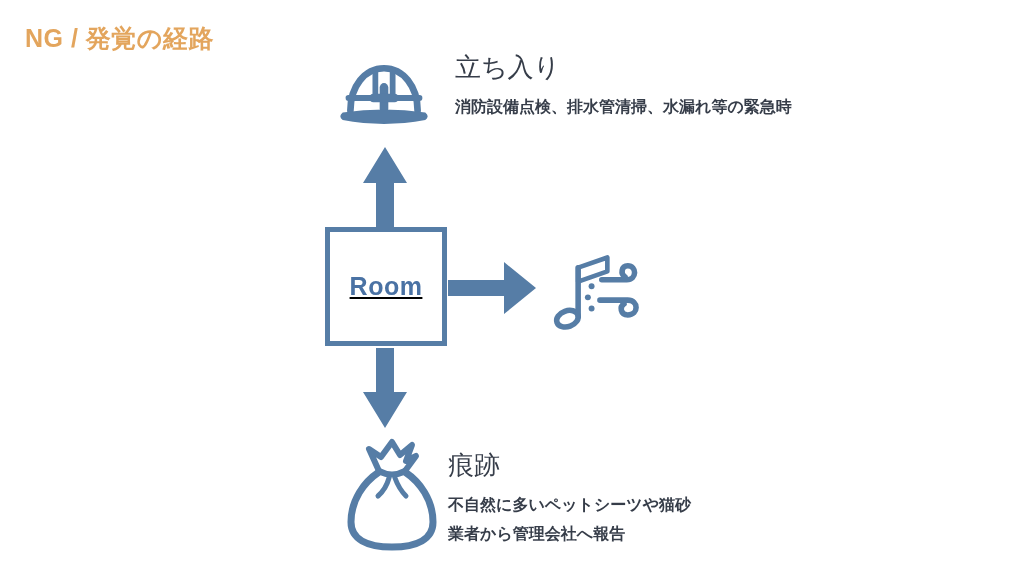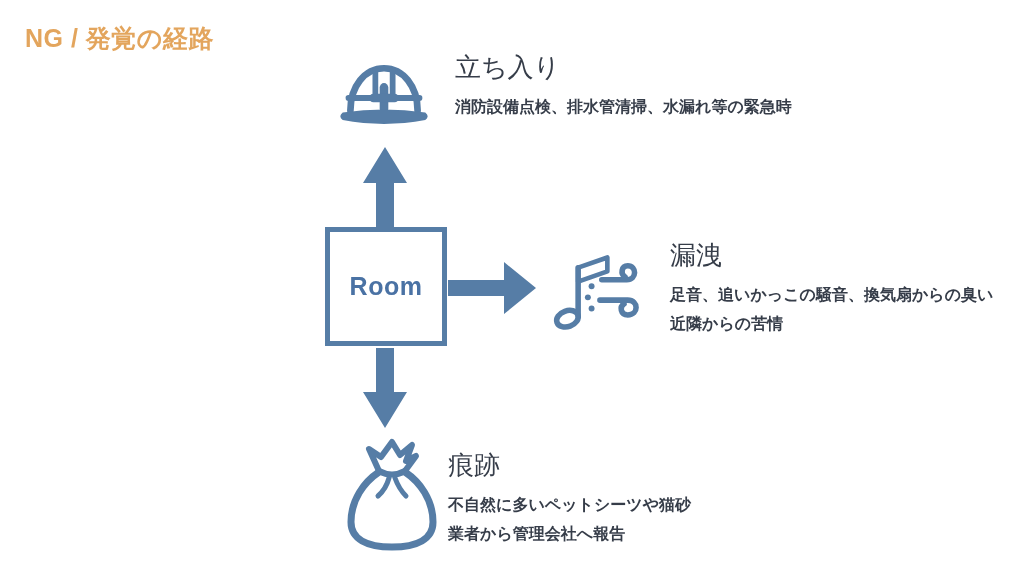--- a/index.html
+++ b/index.html
@@ -29,21 +29,21 @@
   .node-trace{left:448px;top:448px;}
   .node-heading{font-size:26px;font-weight:400;margin-bottom:7px;color:var(--text-dark);}
   .node-line{font-size:16px;font-weight:700;line-height:29px;color:var(--text-dark);white-space:nowrap;}
   .arrow{position:absolute;color:var(--accent-blue);}
   .arrow-up{left:363px;top:147px;width:44px;height:80px;}
   .arrow-right{left:448px;top:262px;width:88px;height:52px;}
   .arrow-down{left:363px;top:348px;width:44px;height:80px;}
   .room-box{
     position:absolute;left:325px;top:227px;width:122px;height:119px;
     border:5px solid var(--accent-blue);background:#ffffff;
-    display:flex;align-items:center;justify-content:center;
+    display:flex;align-items:center;justify-content:center;text-decoration:underline;
   }
   .room-label{font-size:25px;font-weight:700;color:var(--room-text-blue);letter-spacing:0.5px;}
 </style>
 </head>
 <body>
 
 <div class="slide">
 
   <h1 class="title">NG / 発覚の経路</h1>
 
@@ -79,25 +79,20 @@
   <svg class="icon icon-music" viewBox="0 0 110 100" fill="none" stroke="currentColor" stroke-linecap="round" stroke-linejoin="round">
     <ellipse cx="21" cy="82" rx="12" ry="8.5" transform="rotate(-20 21 82)" stroke-width="6"></ellipse>
     <path d="M32.5 79 L32.5 27" stroke-width="6"></path>
     <path d="M32.5 27 L64 16 L64 31 L32.5 42 Z" stroke-width="5"></path>
     <circle cx="47" cy="47" r="3.2" fill="currentColor" stroke="none"></circle>
     <circle cx="43" cy="59" r="3.2" fill="currentColor" stroke="none"></circle>
     <circle cx="47" cy="71" r="3.2" fill="currentColor" stroke="none"></circle>
     <path d="M58 40 L85 40 C96 40 96 25 86 25 C79 25 78 34 83 37" stroke-width="6"></path>
     <path d="M56 62 L86 62 C98 62 98 78 86 78 C78 78 77 69 82 66" stroke-width="6"></path>
   </svg>
-  <div class="node node-leak">
-    <div class="node-heading">漏洩</div>
-    <div class="node-line">足音、追いかっこの騒音、換気扇からの臭い</div>
-    <div class="node-line">近隣からの苦情</div>
-  </div>
 
   <svg class="icon icon-bag" viewBox="0 0 100 118" fill="none" stroke="currentColor" stroke-linecap="round" stroke-linejoin="round">
     <path d="M37 35 L27 13 L39 21 L50 6 L58 19 L70 9 L64 25 L74 20 L63 35" stroke-width="6"></path>
     <path d="M37 35 Q50 42 63 35" stroke-width="6"></path>
     <path d="M47 42 Q44 53 36 60" stroke-width="5"></path>
     <path d="M53 42 Q57 53 64 60" stroke-width="5"></path>
     <path d="M37 36 C22 46 9 64 9 86 C9 103 25 111 50 111 C75 111 91 103 91 86 C91 64 78 46 63 36" stroke-width="7"></path>
   </svg>
   <div class="node node-trace">
     <div class="node-heading">痕跡</div>

